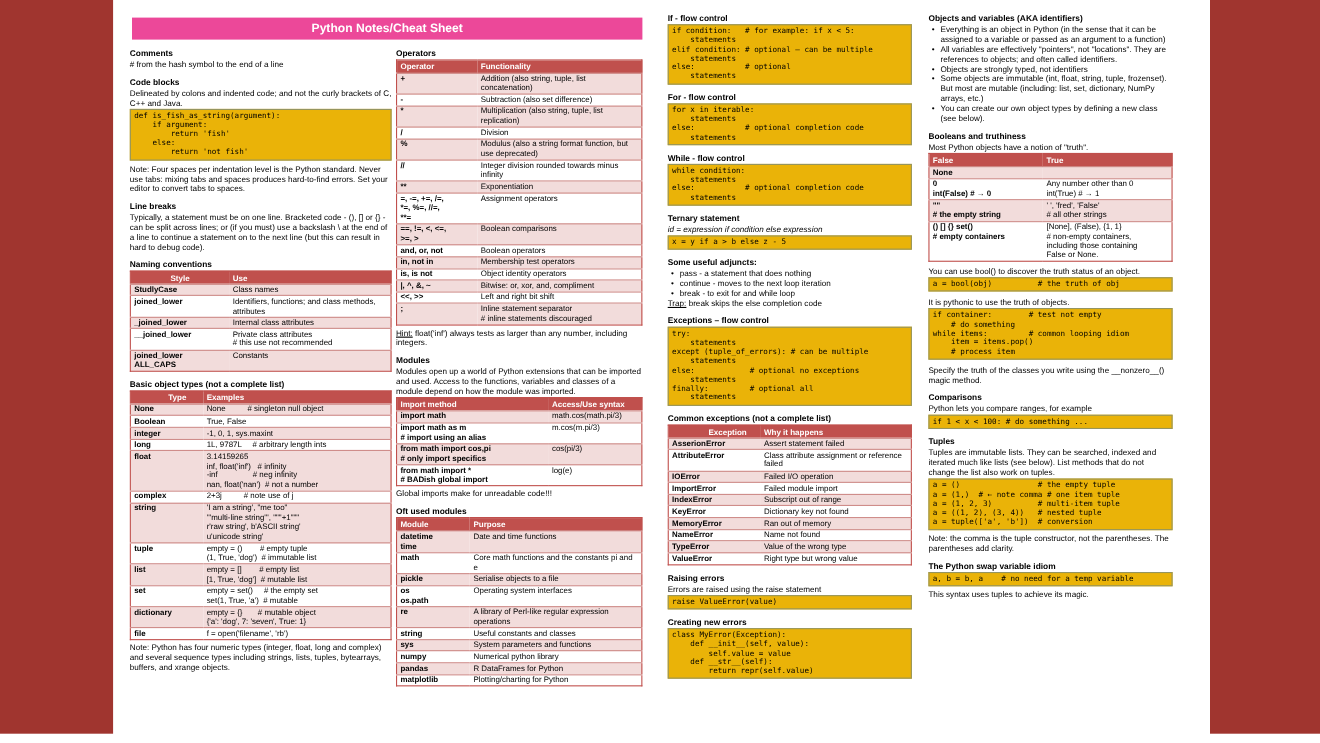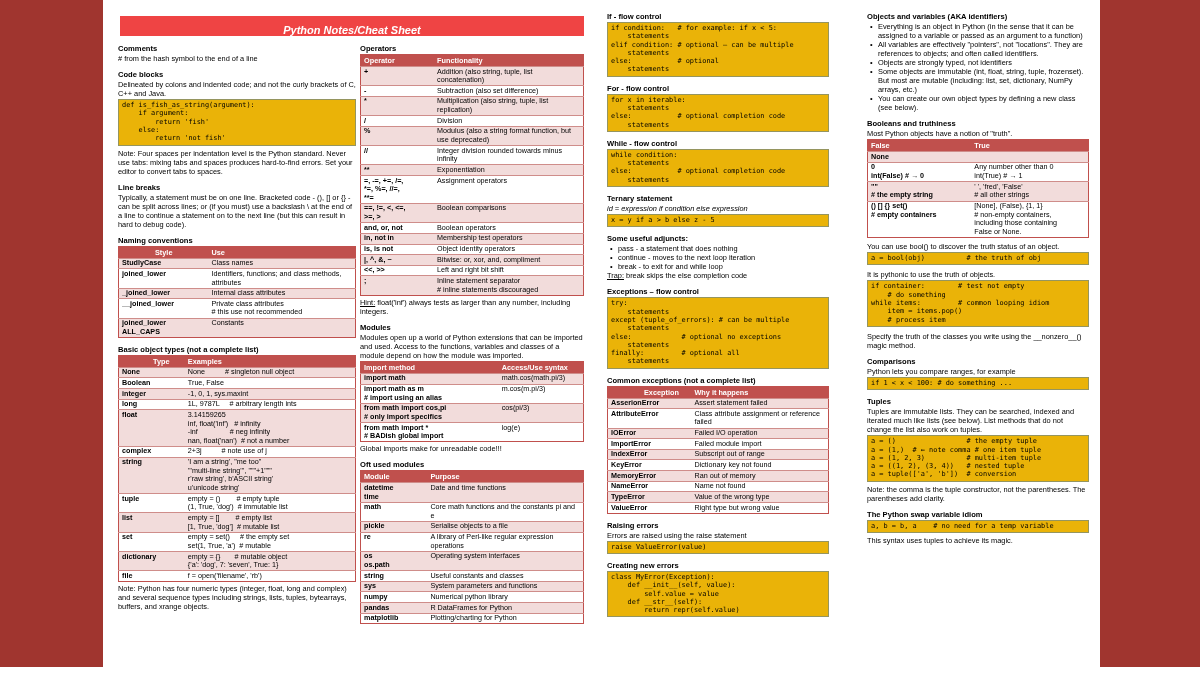--- a/index.html
+++ b/index.html
@@ -3,27 +3,27 @@
 <meta charset="utf-8">
 <style>
   * { margin:0; padding:0; box-sizing:border-box; }
   html,body { width:1200px; height:675px; background:#fff; overflow:hidden;
     font-family:"Liberation Sans", sans-serif; }
   .sidebar { position:absolute; top:0; height:667px; background:#A0352F; }
   .sidebar.left { left:0; width:103px; }
   .sidebar.right { left:1100px; width:100px; }
   .page { position:absolute; left:103px; top:0; width:997px; height:675px; background:#ffffff; }
   .titlebar { position:absolute; left:17px; top:16px; width:464px; height:20px;
-    background:#ef4444; color:#fff; font-weight:bold; font-size:11px;
-    display:flex; align-items:flex-end; justify-content:center;font-style:italic; }
+    background:#ec4899; color:#fff; font-weight:bold; font-size:11px;
+    display:flex; align-items:center; justify-content:center; }
   .col { position:absolute; }
   .c1 { left:15px;  top:44px; width:238px; }
   .c2 { left:257px; top:44px; width:224px; }
   .c3 { left:504px; top:12px; width:222px; }
-  .c4 { left:764px; top:12px; width:222px; }
+  .c4 { left:741px; top:12px; width:222px; }
   .sec { font-size:7.6px; font-weight:bold; margin:7px 0 1px 0; color:#000; }
   .sec.first { margin-top:0; }
   p.body { font-size:7.4px; line-height:1.22; white-space:pre-wrap; }
   p.note { font-size:7.4px; line-height:1.22; margin-bottom:1px; }
   b.lbl { font-weight:normal; }
   b.lbl.u { text-decoration:underline; }
   .it { font-style:italic; }
   pre.code { background:#eab308; border:1px solid #95955f; padding:1px 3px 2px 3px;
     font-family:"DejaVu Sans Mono", monospace; font-size:6.9px; line-height:1.2;
     white-space:pre; margin:1px 0 3px 0; overflow:hidden; }
@@ -308,27 +308,27 @@
         </tr>
           <tr>
           <td class="b">math</td>
           <td>Core math functions and the constants pi and e</td>
         </tr>
           <tr>
           <td class="b">pickle</td>
           <td>Serialise objects to a file</td>
         </tr>
           <tr>
-          <td class="b">re</td>
-          <td>A library of Perl-like regular expression operations</td>
-        </tr>
-          <tr>
           <td class="b">os
 os.path</td>
           <td>Operating system interfaces</td>
+        </tr>
+          <tr>
+          <td class="b">re</td>
+          <td>A library of Perl-like regular expression operations</td>
         </tr>
           <tr>
           <td class="b">string</td>
           <td>Useful constants and classes</td>
         </tr>
           <tr>
           <td class="b">sys</td>
           <td>System parameters and functions</td>
         </tr>
           <tr>

